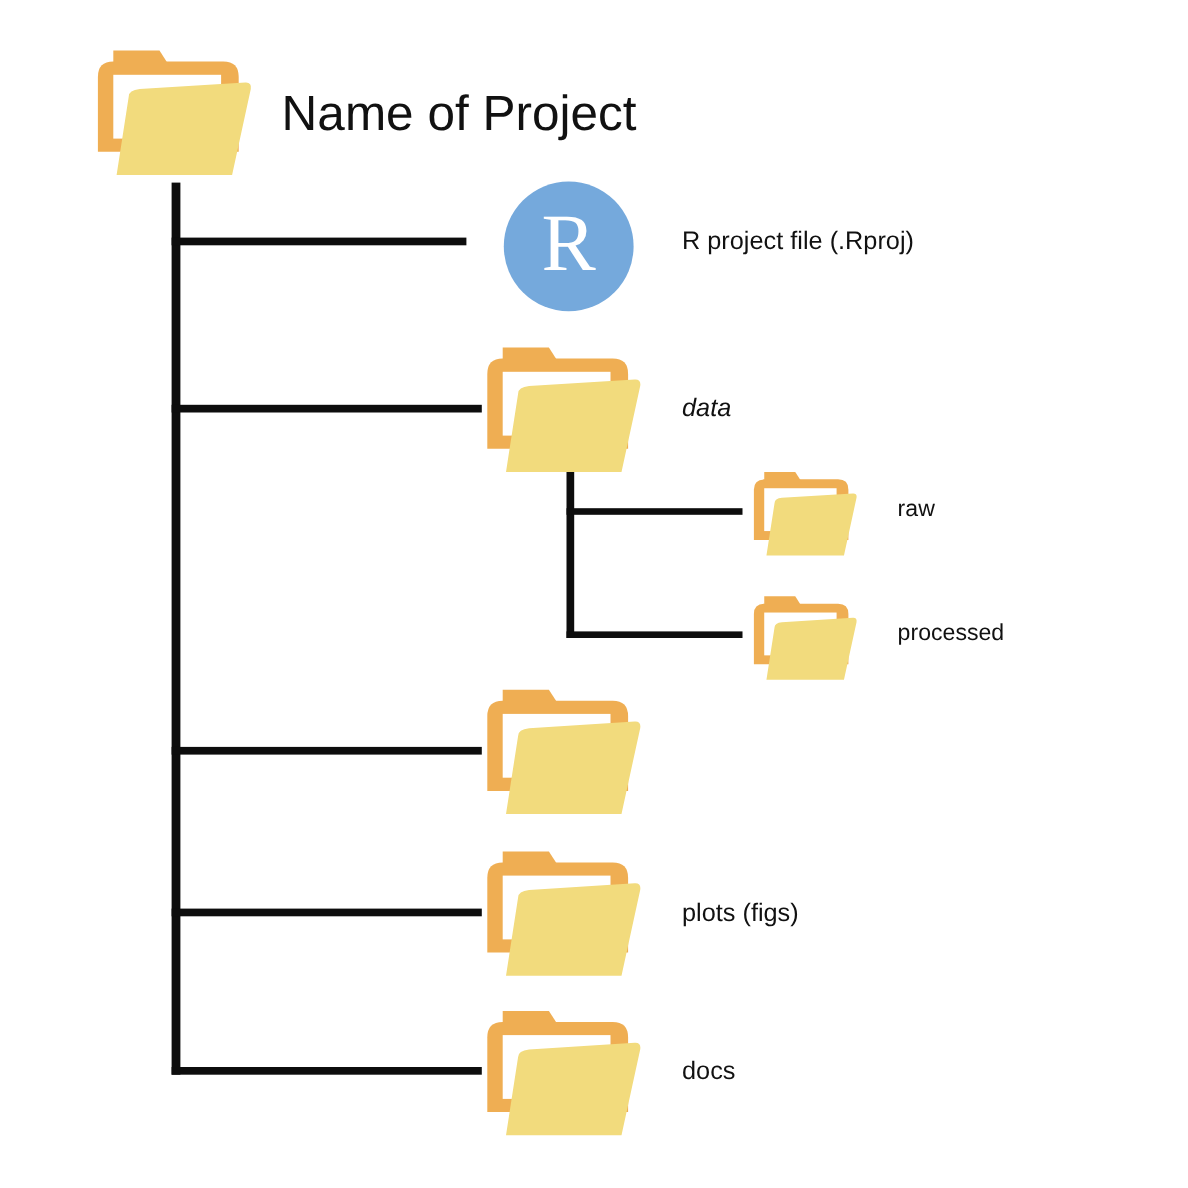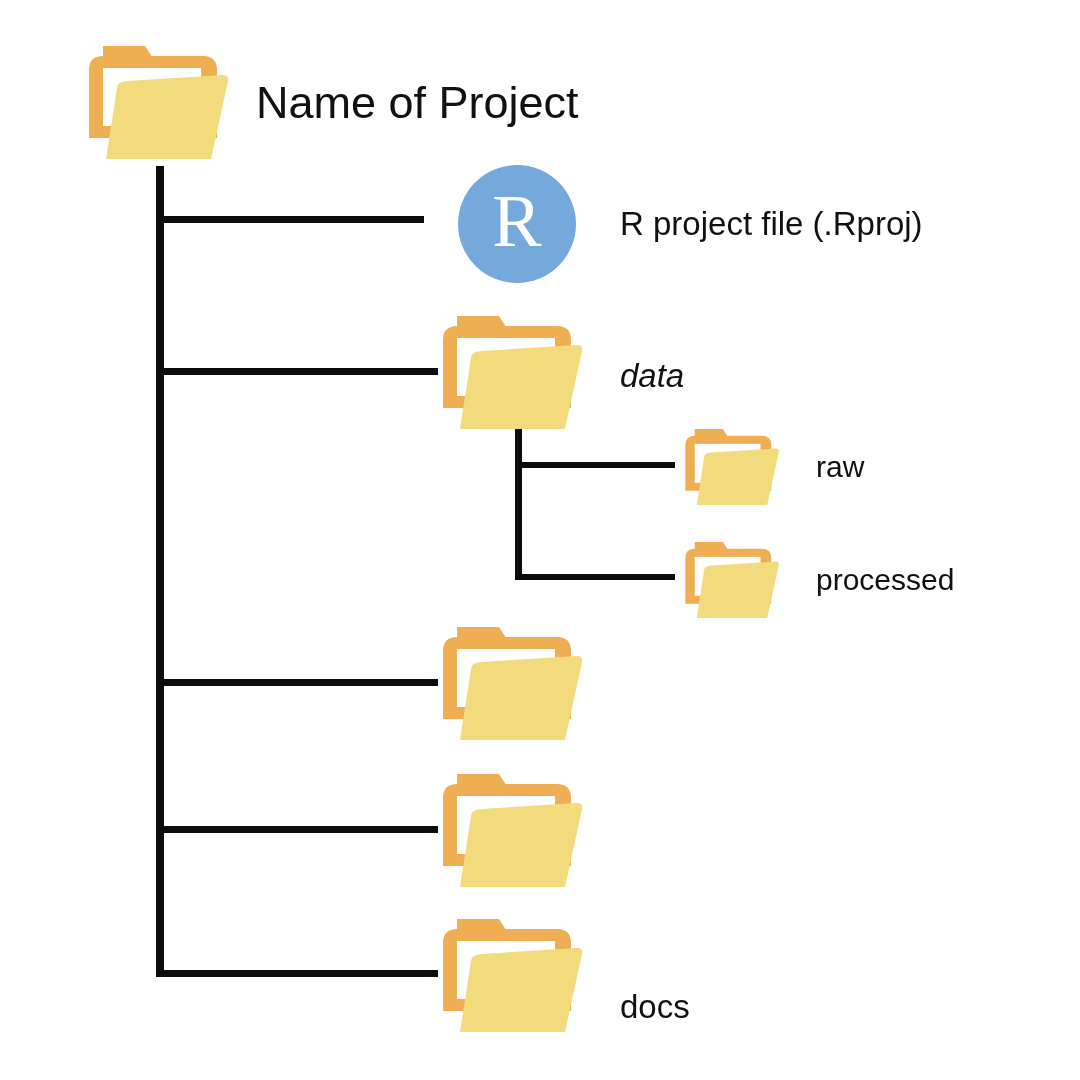--- a/index.html
+++ b/index.html
@@ -28,22 +28,22 @@
 
   
   .node-label {
     position: absolute;
     color: #111111;
     white-space: nowrap;
     line-height: 1;
     font-weight: 400;
   }
   .label-root   { font-size: 45px; }
-  .label-lv1    { font-size: 33px; }
-  .label-lv2    { font-size: 30px; }
+  .label-lv1    { font-size: 23px; }
+  .label-lv2    { font-size: 21px; }
 
   
   .folder {
     position: absolute;
   }
   .folder svg { display: block; width: 100%; height: 100%; }
 
   
   .rlogo {
     position: absolute;
@@ -140,24 +140,25 @@
   </div>
 
   <div class="folder" style="left:438px; top:768px; width:146px; height:122px;">
     <svg viewBox="0 0 146 122" xmlns="http://www.w3.org/2000/svg" aria-hidden="true">
       <path d="M5 30 q0 -14 14 -14 h100 q14 0 14 14 v68 h-128 z" fill="#efae53"></path>
       <path d="M19 6 h42 l9 14 h-51 z" fill="#efae53"></path>
       <rect x="19" y="28" width="98" height="58" fill="#ffffff"></rect>
       <path d="M33 48 q0 -6 10 -7 l96 -6 q6 -0.4 5 6 l-17 78 h-105 z" fill="#f2db7d"></path>
     </svg>
   </div>
+  <div class="node-label label-lv1" style="left:620px; top:818px;">plots (figs)</div>
 
   <div class="folder" style="left:438px; top:913px; width:146px; height:122px;">
     <svg viewBox="0 0 146 122" xmlns="http://www.w3.org/2000/svg" aria-hidden="true">
       <path d="M5 30 q0 -14 14 -14 h100 q14 0 14 14 v68 h-128 z" fill="#efae53"></path>
       <path d="M19 6 h42 l9 14 h-51 z" fill="#efae53"></path>
       <rect x="19" y="28" width="98" height="58" fill="#ffffff"></rect>
       <path d="M33 48 q0 -6 10 -7 l96 -6 q6 -0.4 5 6 l-17 78 h-105 z" fill="#f2db7d"></path>
     </svg>
   </div>
-  <div class="node-label label-lv1" style="left:620px; top:962px;margin-top:28px;">docs</div>
+  <div class="node-label label-lv1" style="left:620px; top:962px;">docs</div>
 
 </div>
 
 </body></html>

